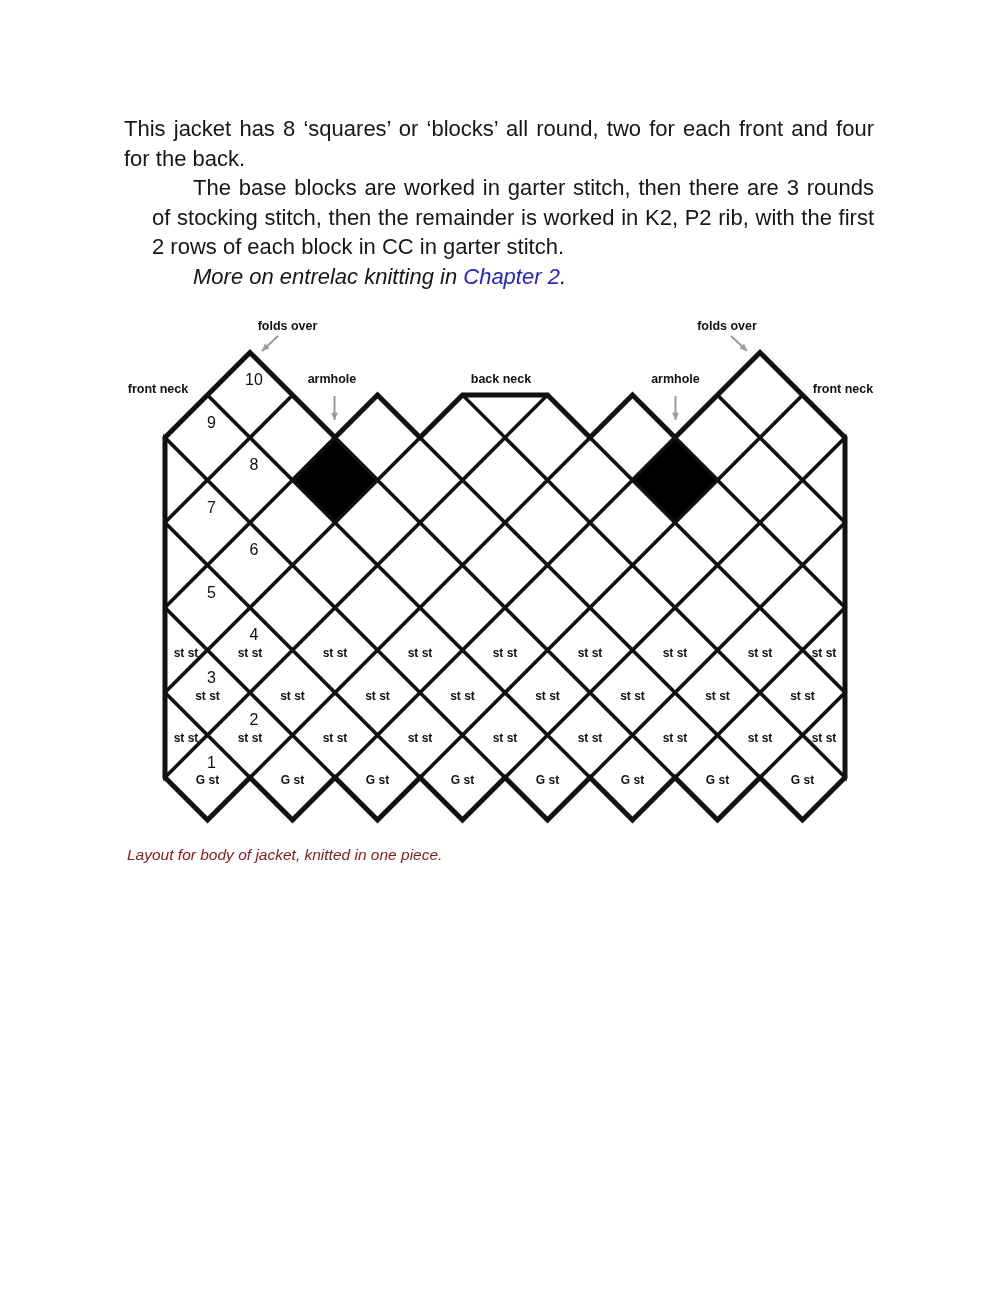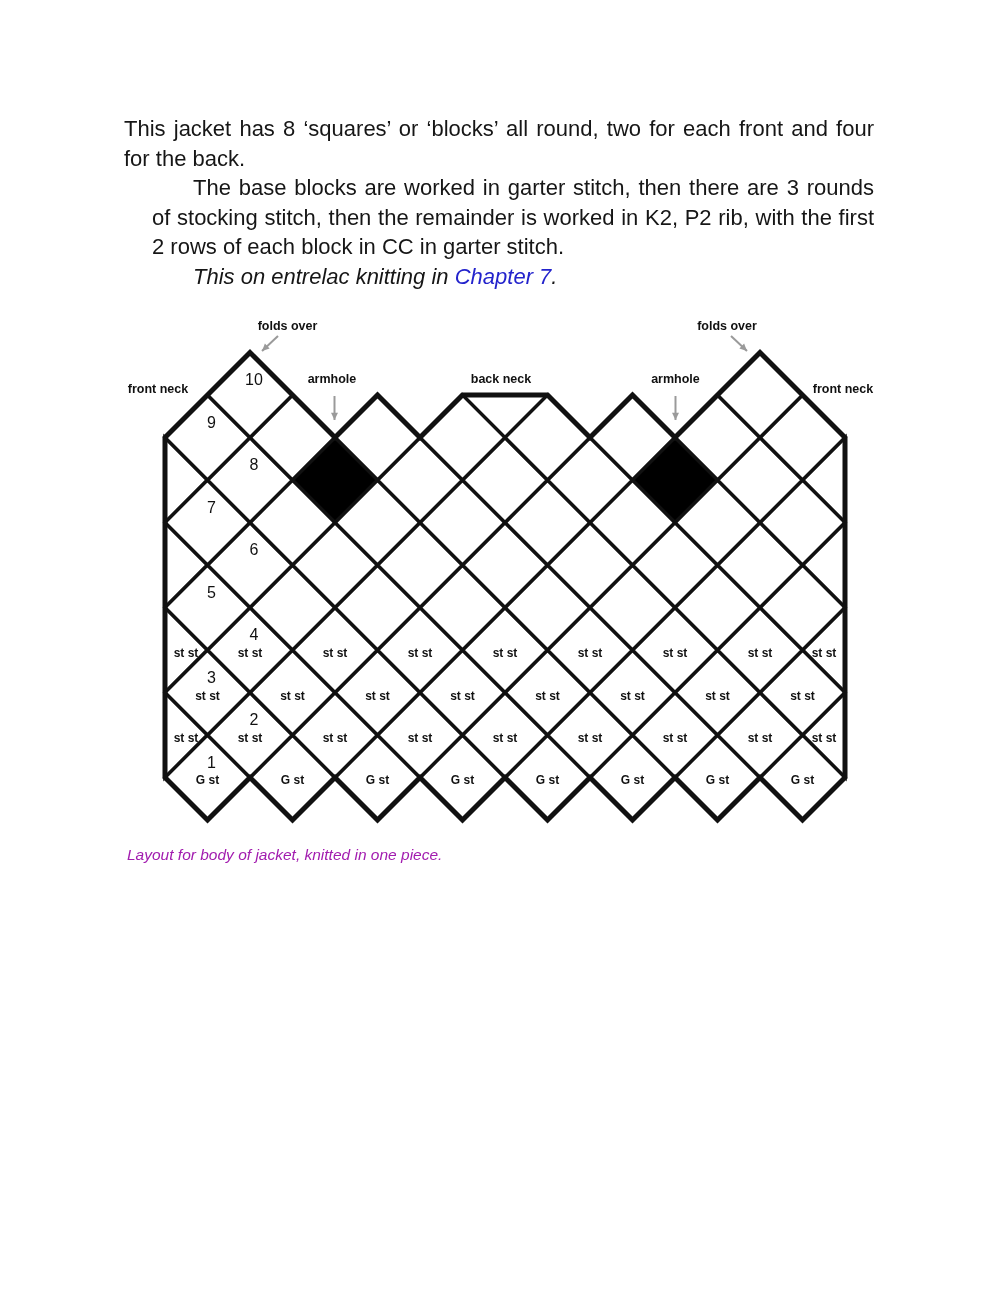--- a/index.html
+++ b/index.html
@@ -12,36 +12,36 @@
   .body-text {
     position:absolute; left:124px; top:114px; width:750px;
     color:#161616; font-size:22px; line-height:29.6px;
   }
   .para { text-align:justify; }
   .para.ind { text-indent:41px;margin-left:28px; }
   .it { font-style:italic; }
   .link { color:#2323cc; text-decoration:none; cursor:pointer; }
   .caption {
     position:absolute; left:127px; top:846px;
-    font-size:15.5px; font-style:italic; color:#a21caf;
+    font-size:15.5px; font-style:italic; color:#7f1d1d;
   }
   #layout-svg { position:absolute; left:120px; top:300px; }
   .lbl-st  { font:bold 12px "Liberation Sans", sans-serif; fill:#111; }
   .lbl-num { font:16px "Liberation Sans", sans-serif; fill:#111; }
   .lbl-bold{ font:bold 12.5px "Liberation Sans", sans-serif; fill:#111; }
 </style>
 </head>
 <body>
 
 <div class="page">
 
   <div class="body-text">
     <p class="para">This jacket has 8 ‘squares’ or ‘blocks’ all round, two for each front and four for the back.</p>
     <p class="para ind">The base blocks are worked in garter stitch, then there are 3 rounds of stocking stitch, then the remainder is worked in K2, P2 rib, with the first 2 rows of each block in CC in garter stitch.</p>
-    <p class="para ind it"><span>This on entrelac knitting in </span><a class="link">Chapter 7</a><span>.</span></p>
+    <p class="para ind it"><span>More on entrelac knitting in </span><a class="link">Chapter 2</a><span>.</span></p>
   </div>
 
   <svg id="layout-svg" width="770" height="545" viewBox="120 300 770 545">
       <polygon points="165,692.5 207.5,735 165,777.5" fill="#ffffff" stroke="#111111" stroke-width="3.4"></polygon>
       <polygon points="845,692.5 802.5,735 845,777.5" fill="#ffffff" stroke="#111111" stroke-width="3.4"></polygon>
       <polygon points="165,607.5 207.5,650 165,692.5" fill="#ffffff" stroke="#111111" stroke-width="3.4"></polygon>
       <polygon points="845,607.5 802.5,650 845,692.5" fill="#ffffff" stroke="#111111" stroke-width="3.4"></polygon>
       <polygon points="165,522.5 207.5,565 165,607.5" fill="#ffffff" stroke="#111111" stroke-width="3.4"></polygon>
       <polygon points="845,522.5 802.5,565 845,607.5" fill="#ffffff" stroke="#111111" stroke-width="3.4"></polygon>
       <polygon points="165,437.5 207.5,480 165,522.5" fill="#ffffff" stroke="#111111" stroke-width="3.4"></polygon>

